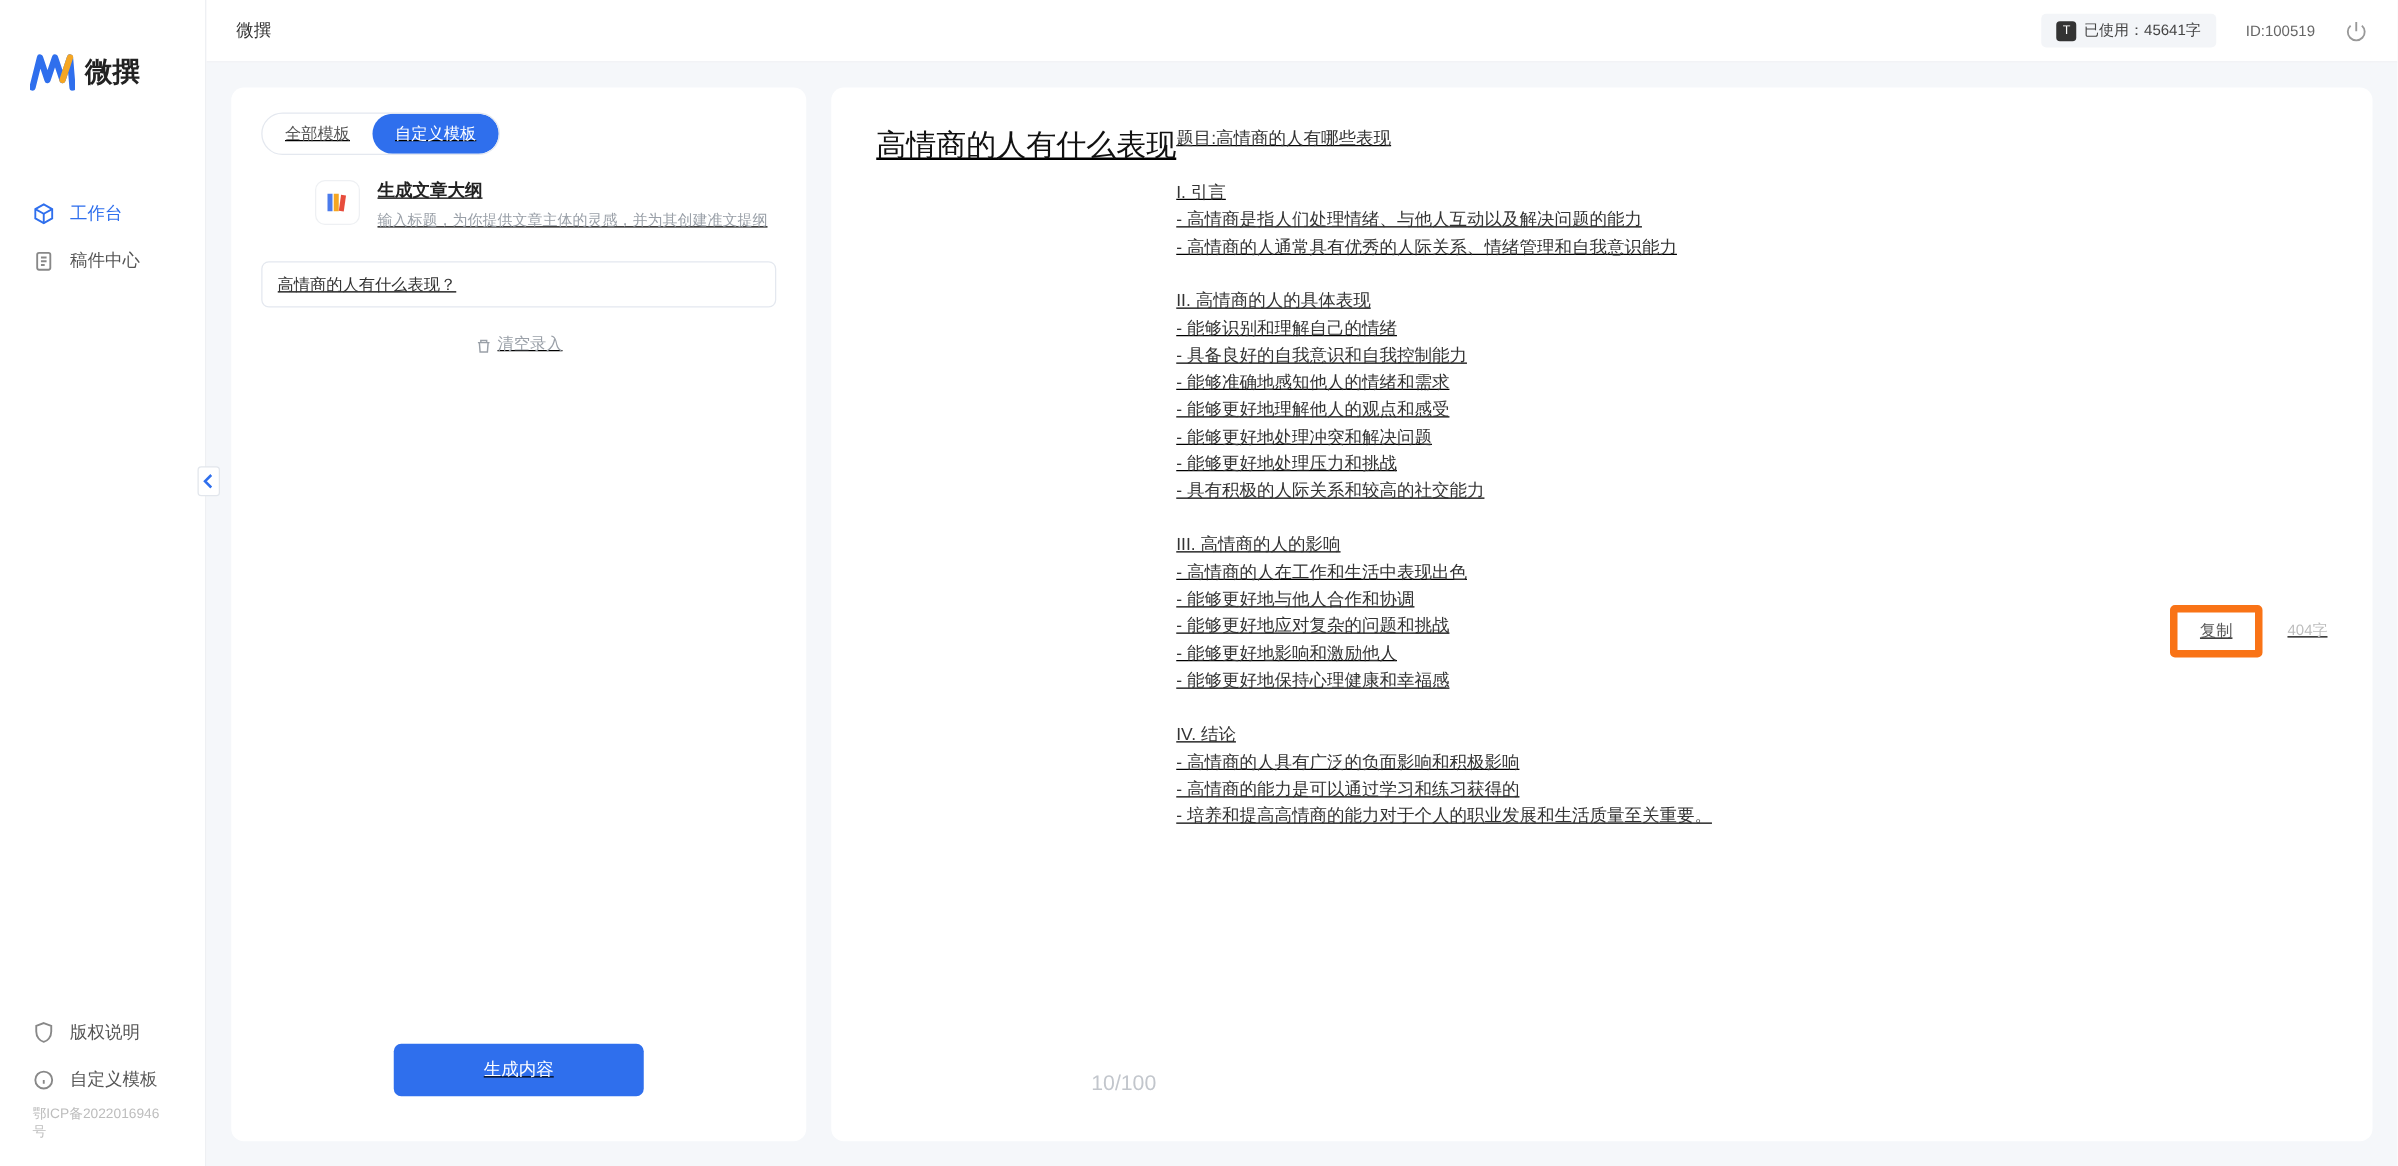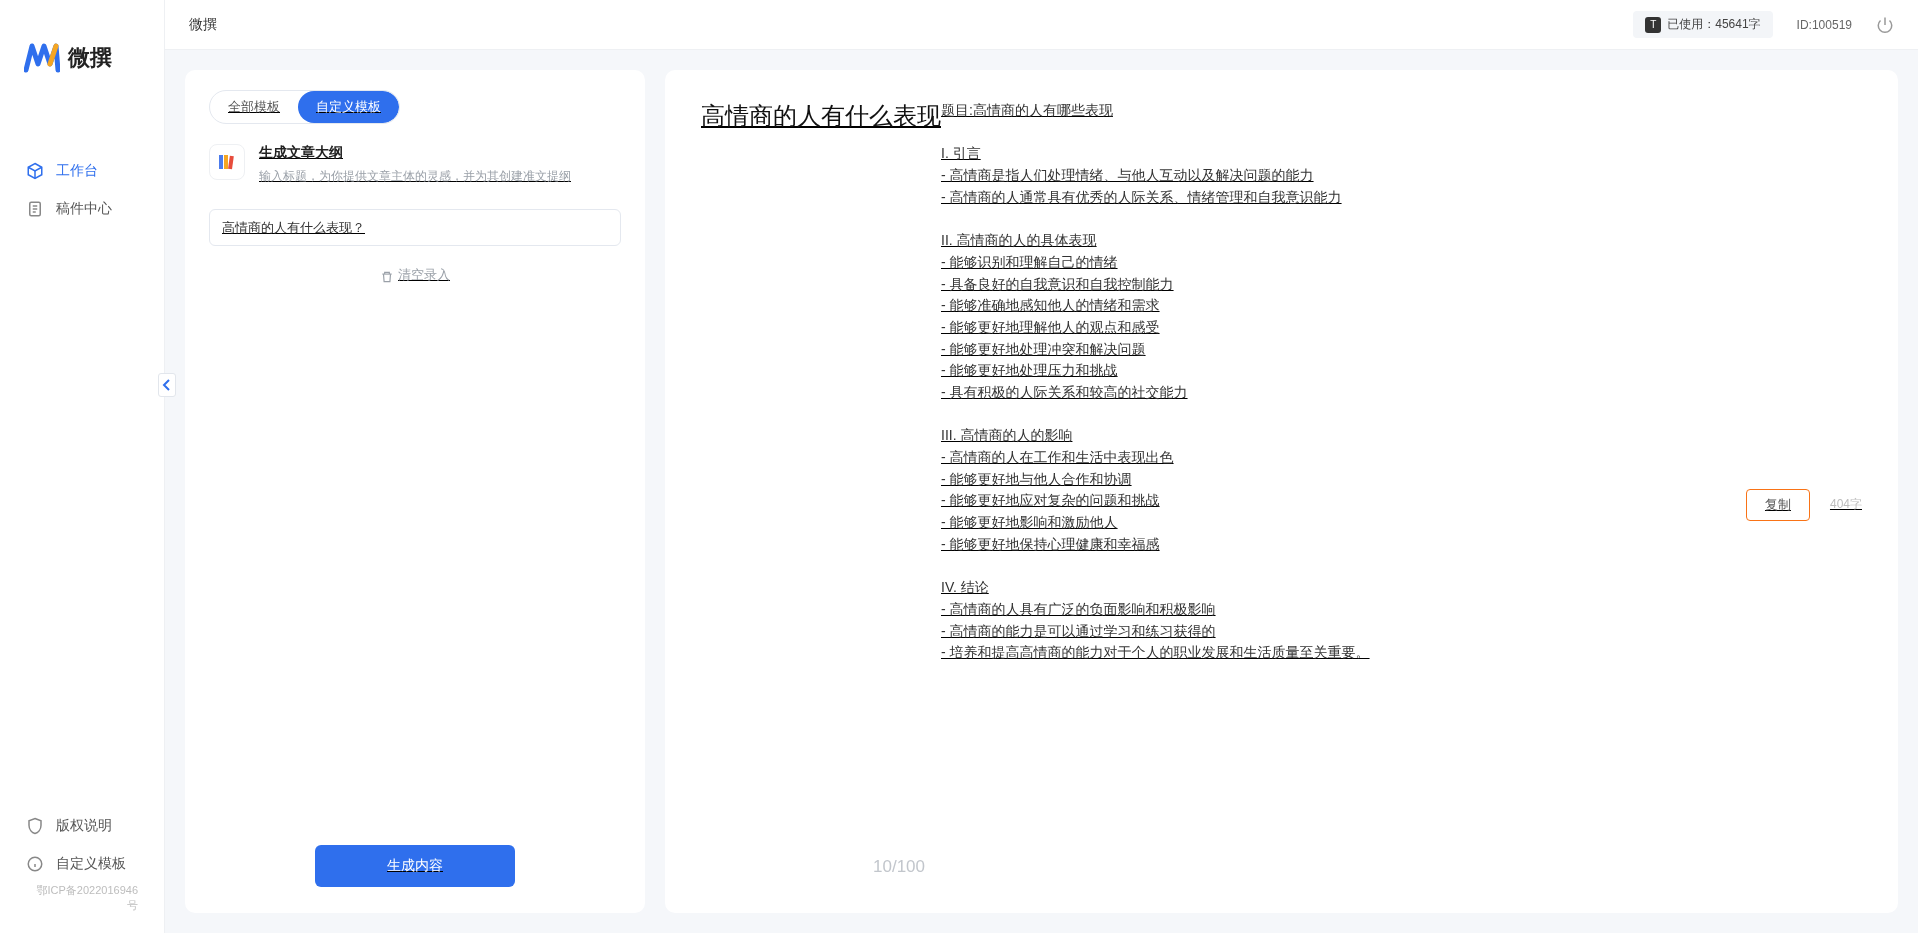--- a/index.html
+++ b/index.html
@@ -43,21 +43,21 @@
       display: flex;
       align-items: center;
       gap: 12px;
       padding: 10px 26px;
       font-size: 14px;
       color: #555;
       cursor: pointer;
     }
     .nav-item.active { color: #2f6fed; }
     .nav-item .nav-icon { width: 18px; height: 18px; }
-    .nav-bottom { padding-bottom: 10px; text-align: right; }
+    .nav-bottom { padding-bottom: 10px; }
     .icp {
       font-size: 11px;
       color: #bdbdbd;
       padding: 0 26px 10px;
     }
     .collapse-tab {
       position: absolute;
       right: -12px;
       top: 373px;
       width: 18px;
@@ -142,20 +142,21 @@
     .tab.active {
       background: #2f6fed;
       color: #fff;
       border-radius: 18px;
     }
     .module-row {
       display: flex;
       align-items: flex-start;
       gap: 14px;
       margin-bottom: 24px;
+      margin-left: 43px;
     }
     .module-icon {
       width: 36px; height: 36px;
       border: 1px solid #eef0f3;
       border-radius: 8px;
       display: flex;
       align-items: center;
       justify-content: center;
     }
     .module-title { font-size: 14px; font-weight: 600; color: #222; margin-bottom: 6px; }
@@ -191,21 +192,21 @@
     .generate-btn {
       width: 200px;
       align-self: center;
       background: #2f6fed;
       color: #fff;
       border: none;
       border-radius: 6px;
       padding: 12px 0;
       font-size: 14px;
       cursor: pointer;
-      margin-bottom: 6px;
+      margin-bottom: 16px;
     }
     .panel-right {
       flex: 1;
       background: #fff;
       border-radius: 10px;
       padding: 30px 36px 20px;
       display: flex;
       flex-direction: row;
     }
     .output-title-row { position: relative; margin-bottom: 26px; }
@@ -230,21 +231,21 @@
       white-space: pre-line;
     }
     .output-footer {
       display: flex;
       justify-content: flex-end;
       align-items: center;
       gap: 20px;
       margin-top: 16px;
     }
     .copy-btn {
-      border: 1px solid #f97316;
+      border: 6px solid #f97316;
       background: #fff;
       border-radius: 4px;
       padding: 6px 18px;
       font-size: 13px;
       color: #555;
       cursor: pointer;
     }
     .word-count { font-size: 12px; color: #bdbdbd; }
   </style>
 </head>

